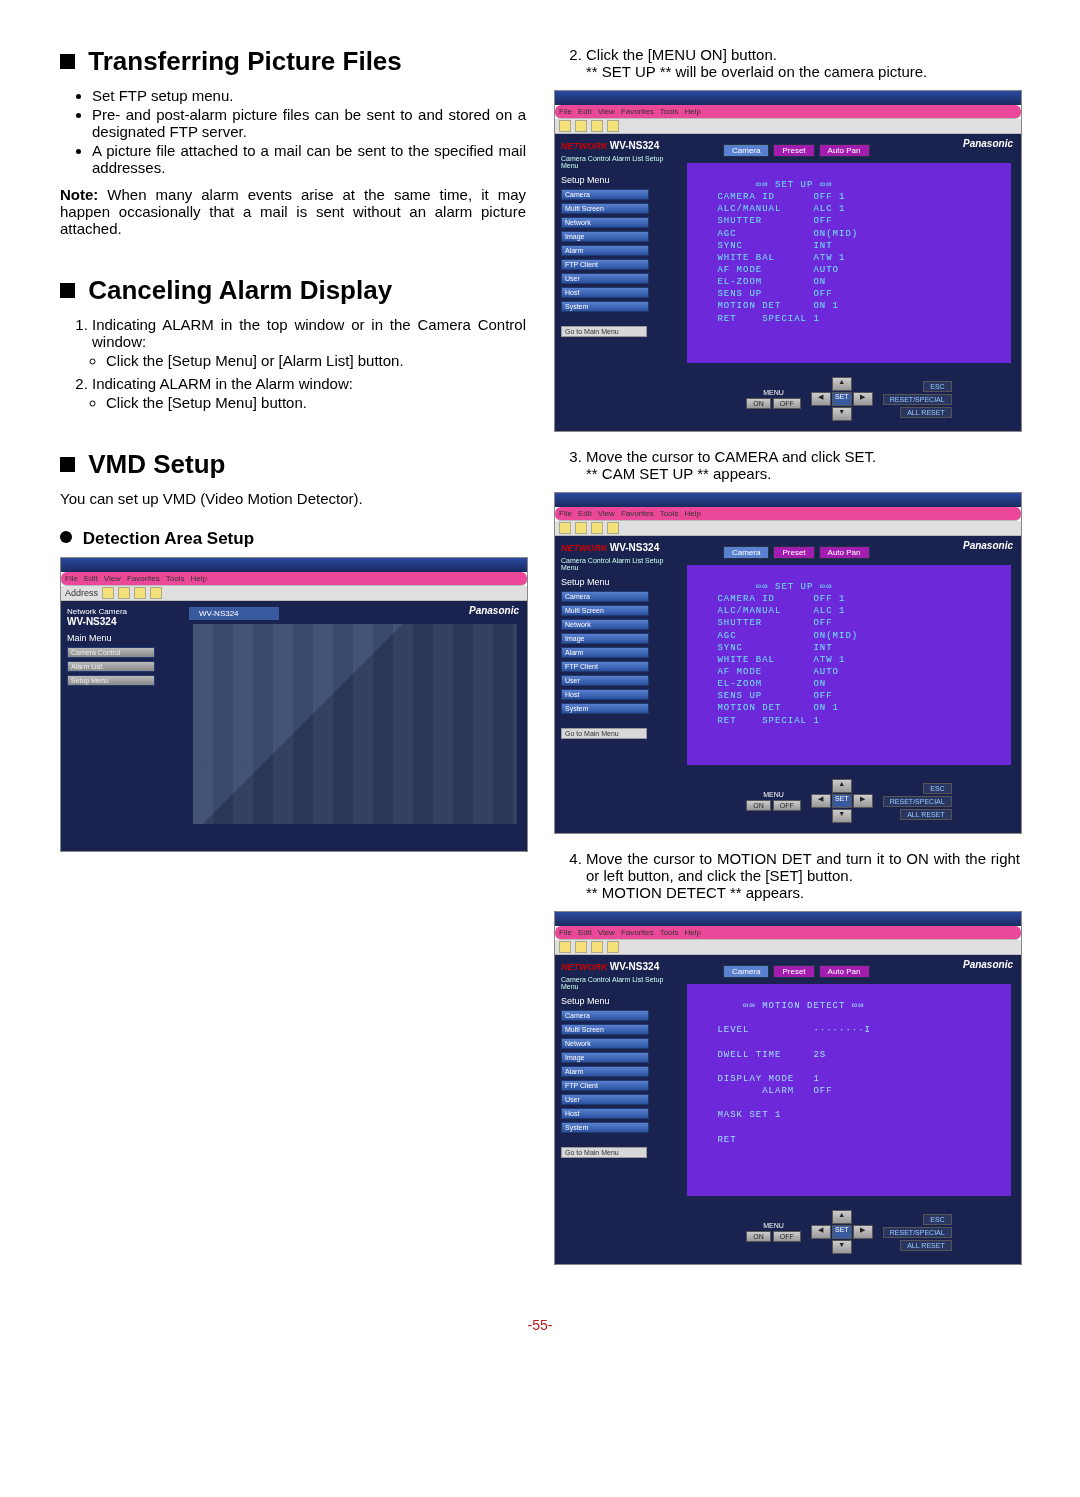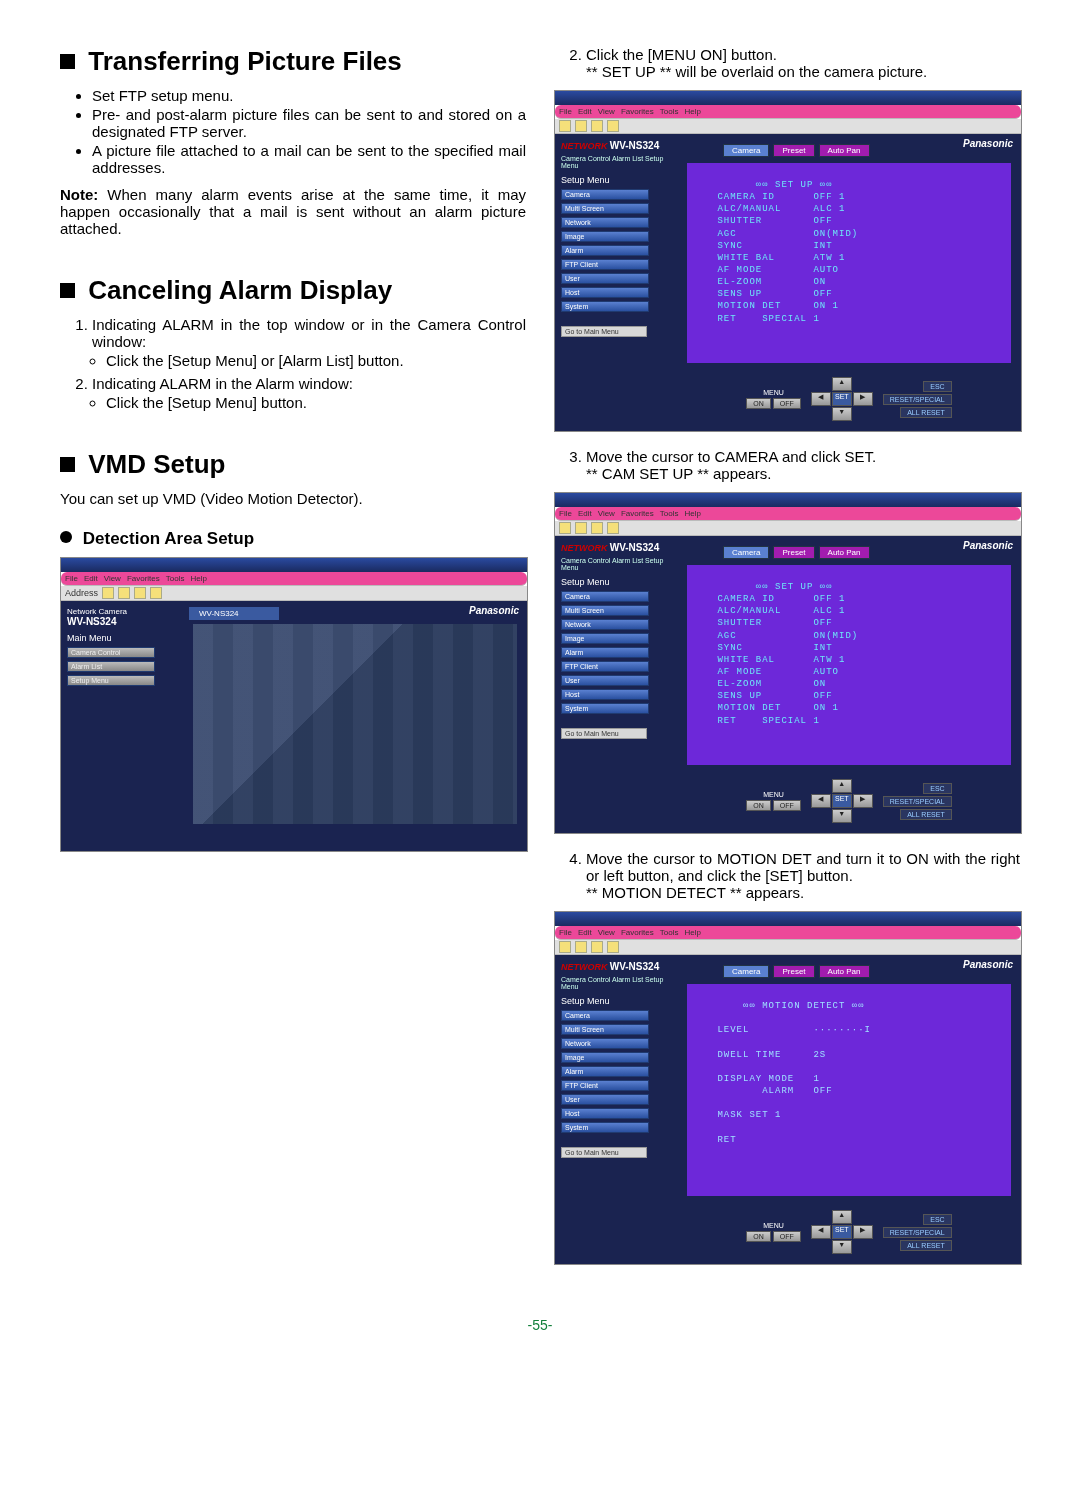--- a/index.html
+++ b/index.html
@@ -242,21 +242,21 @@
   }
   .arrow-pad .cbtn { padding:0; text-align:center; }
   .arrow-pad .mid { background:#3a5aa0;color:#fff; }
 
   
   .mdtxt { color:#9fe0ff; }
 
   .pagenum {
     text-align:center;
     font-size:14px;
-    color:#15803d;
+    color:#b91c1c;
     padding:6px 0 16px 0;
   }
 
   .small-line { font-size:9px; color:#333; }
 </style>
 </head>
 <body>
 
 <div class="page">
 

